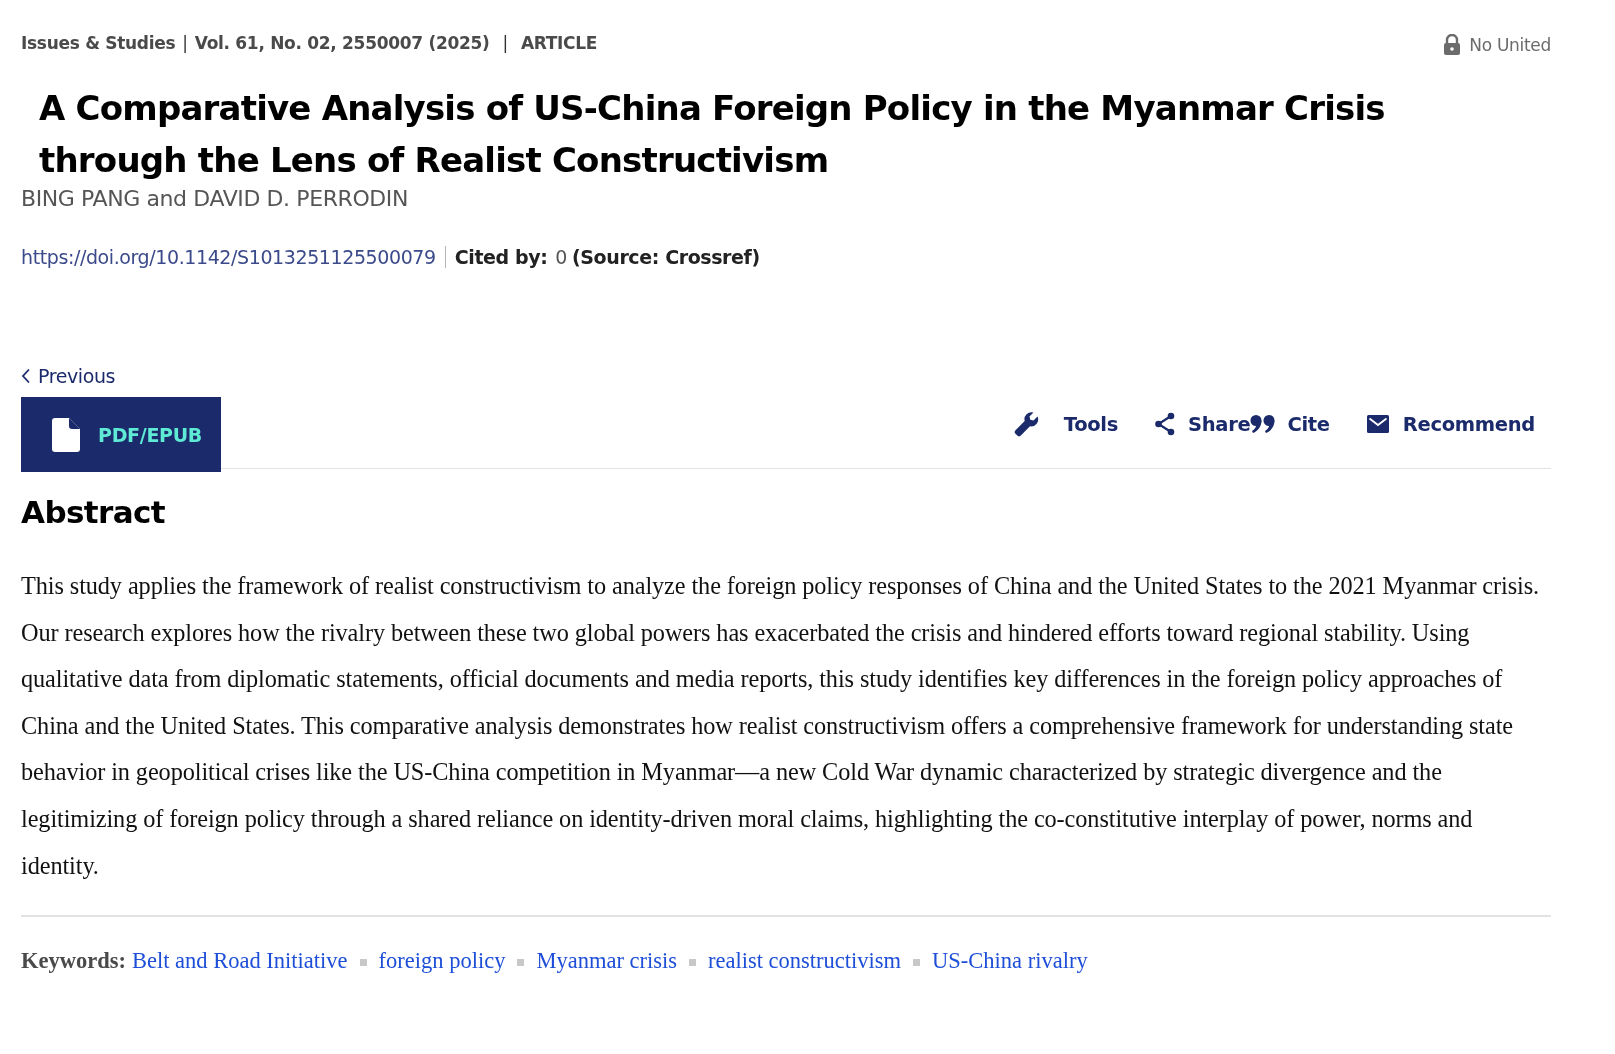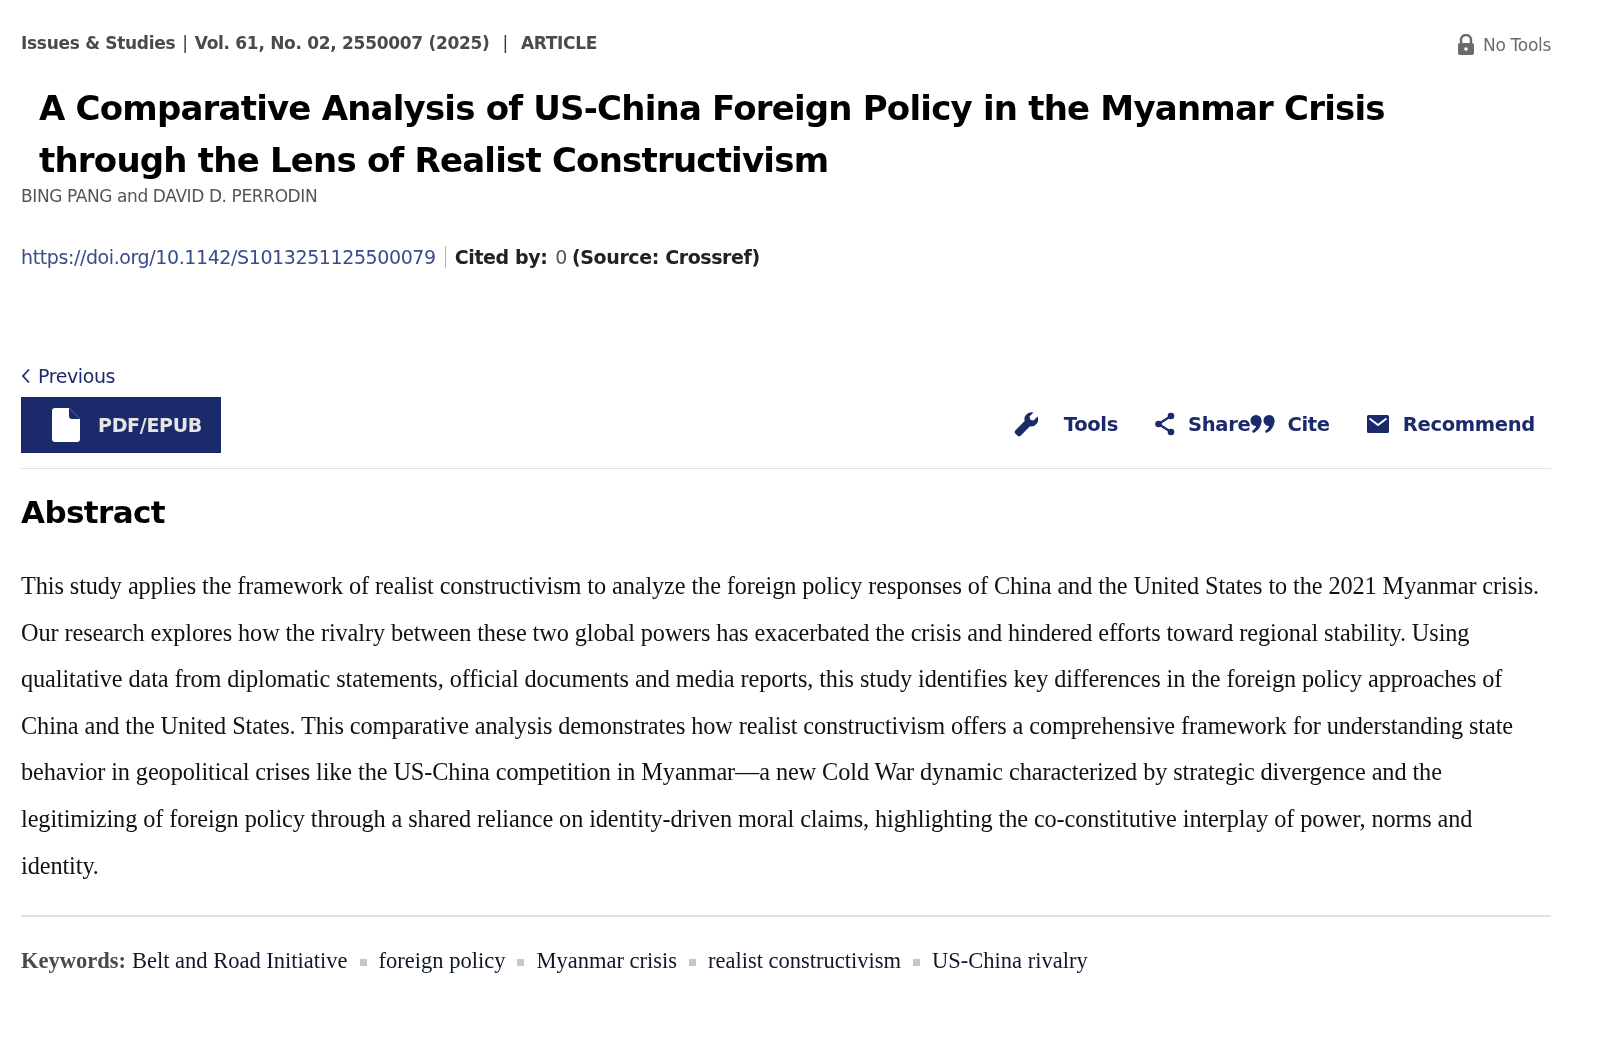--- a/index.html
+++ b/index.html
@@ -66,21 +66,21 @@
       font-size: 34px;
       line-height: 52px;
       letter-spacing: -0.8px;
       color: #000;
     }
     .authors {
       position: absolute;
       top: 186px;
       left: 0;
       font-family: "DejaVu Sans", sans-serif;
-      font-size: 17px;
+      font-size: 22px;
       color: #555;
       letter-spacing: -0.4px;
       white-space: nowrap;
     }
     .doi-line {
       position: absolute;
       top: 246px;
       left: 0;
       font-family: "DejaVu Sans", sans-serif;
       font-size: 19px;
@@ -134,23 +134,23 @@
       left: 0;
       width: 1530px;
       height: 71px;
       border-bottom: 1.5px solid #e2e2e2;
     }
     .pdf-button {
       position: absolute;
       left: 0;
       top: 0;
       width: 200px;
-      height: 56px;
+      height: 75px;
       background: #1b2a6b;
-      color: #e5e5e5;
+      color: #5eead4;
       display: flex;
       align-items: center;
       border: none;
       cursor: pointer;
       padding: 0;
     }
     .pdf-button svg {
       margin-left: 31px;
       margin-right: 18px;
     }
@@ -229,21 +229,21 @@
       white-space: nowrap;
       display: flex;
       align-items: center;
     }
     .kw-label {
       font-weight: bold;
       color: #4a4a4a;
       margin-right: 6px;
     }
     .kw-link {
-      color: #0f172a;
+      color: #1d4ed8;
       text-decoration: none;
     }
     .kw-sep {
       display: inline-block;
       width: 7px;
       height: 7px;
       background: #c8c8c8;
       margin: 3px 12px 0 12px;
     }
   </style>
@@ -255,21 +255,21 @@
   <div class="meta-line">
     <a style="color:inherit;text-decoration:none;">Issues &amp; Studies</a><span class="sep">|</span><a style="color:inherit;text-decoration:none;">Vol. 61, No. 02, 2550007 (2025)</a><span class="sep sep2">|</span><span>ARTICLE</span>
   </div>
 
   <div class="access">
     <svg width="18" height="22" viewBox="0 0 18 22">
       <path d="M4 9V6a5 5 0 0 1 10 0v3" fill="none" stroke="#6b6b6b" stroke-width="2.4"></path>
       <rect x="1" y="9" width="16" height="12" rx="2" fill="#6b6b6b"></rect>
       <circle cx="9" cy="15" r="1.8" fill="#fff"></circle>
     </svg>
-    <span>No Tools</span>
+    <span>No United</span>
   </div>
 
   <h1 class="title">A Comparative Analysis of US-China Foreign Policy in the Myanmar Crisis through the Lens of Realist Constructivism</h1>
 
   <div class="authors">BING PANG and DAVID D. PERRODIN</div>
 
   <div class="doi-line">
     <a class="doi-link">https://doi.org/10.1142/S1013251125500079</a>
     <span class="doi-divider"></span>
     <span class="cited-label">Cited by:</span>

